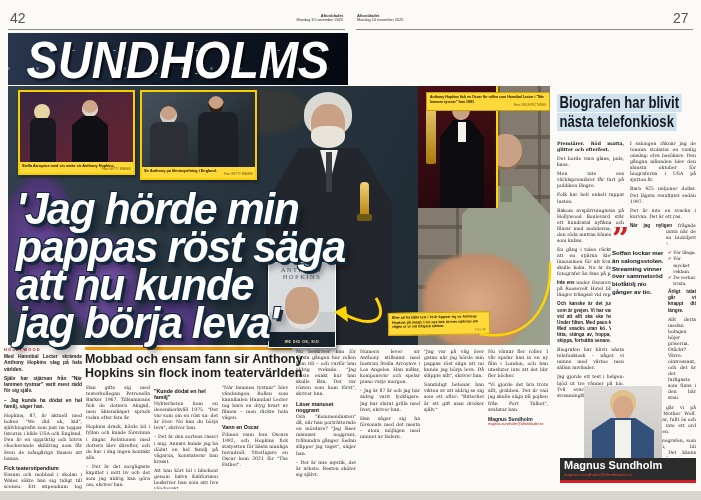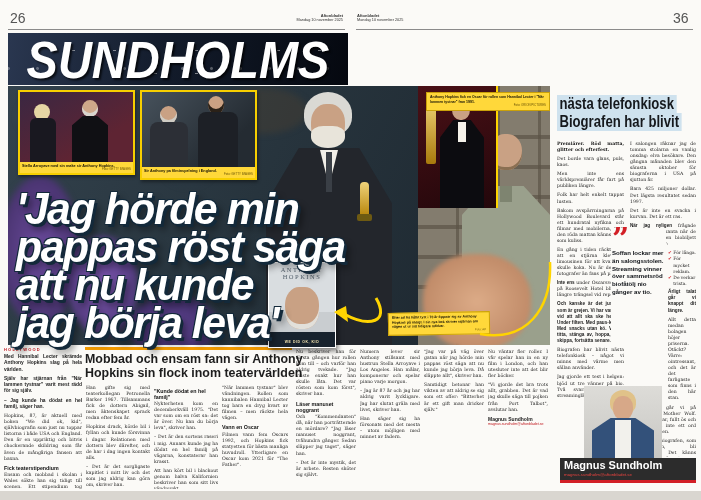--- a/index.html
+++ b/index.html
@@ -78,22 +78,22 @@
   .bybar .nm{color:#fff;font-weight:bold;font-size:11px;line-height:13px;}
   .bybar .em{color:#e8433f;font-size:4.4px;}
   .footstrip{left:0;top:491px;width:701px;height:9px;background:#d9d6d0;}
   svg.overlay{position:absolute;z-index:7;pointer-events:none;}
 </style>
 </head>
 <body>
 
 <div class="page">
 
-  <div class="abs pagenum" style="left:10px;top:10px;">26</div>
-  <div class="abs pagenum" style="left:673px;top:10px;">36</div>
+  <div class="abs pagenum" style="left:10px;top:10px;">42</div>
+  <div class="abs pagenum" style="left:673px;top:10px;">27</div>
   <div class="abs meta" style="left:255px;top:13px;width:88px;text-align:right;">
     <b>Aftonbladet</b>
     <span>Måndag 10 november 2025</span>
   </div>
   <div class="abs meta" style="left:357px;top:13px;width:88px;">
     <b>Aftonbladet</b>
     <span>Måndag 10 november 2025</span>
   </div>
   <div class="abs hrule" style="left:8px;top:29px;width:337px;"></div>
   <div class="abs hrule" style="left:356px;top:29px;width:337px;"></div>
@@ -249,22 +249,22 @@
   <div class="col" style="left:488px;top:349px;width:60px;height:140px;">
     <p class="bt">Nu väntar fler roller. I vår spelar han in en ny film i London, och han utesluter inte att det blir fler böcker.</p>
     <p class="bt">"Vi gjorde det bra trots allt, grabben. Det är vad jag skulle säga till pojken från Port Talbot", avslutar han.</p>
     <div class="bylsm">
       <span>Magnus Sundholm</span>
       <small>magnus.sundholm@aftonbladet.se</small>
     </div>
   </div>
 
   <div class="abs bio-hl">
+    <div><span>Biografen har blivit</span></div>
     <div style="margin-top:1px;"><span>nästa telefonkiosk</span></div>
-    <div><span>Biografen har blivit</span></div>
   </div>
 
   <div class="col" style="left:557px;top:141px;width:67px;height:316px;">
     <p class="bt" style="font-weight:bold;">Premiärer. Röd matta, glitter och efterfest.</p>
     <p class="bt">Det borde vara glans, puls, kaos.</p>
     <p class="bt">Men inte ens världspremiärer får fart på publiken längre.</p>
     <p class="bt">Folk har helt enkelt tappat lusten.</p>
     <p class="bt">Bakom avspärrningarna på Hollywood Boulevard står ett hundratal nyfikna och filmar med mobilerna, men den röda mattan känns mest som kuliss.</p>
     <p class="bt">En gång i tiden räckte det att en stjärna klev ur limousinen för att kvarteret skulle koka. Nu är det fler fotografer än fans på plats.</p>
     <p class="bt"><span class="blead">Inte ens</span> <span>under Oscarsveckan på Roosevelt Hotel blir det längre trängsel vid repen.</span></p>

